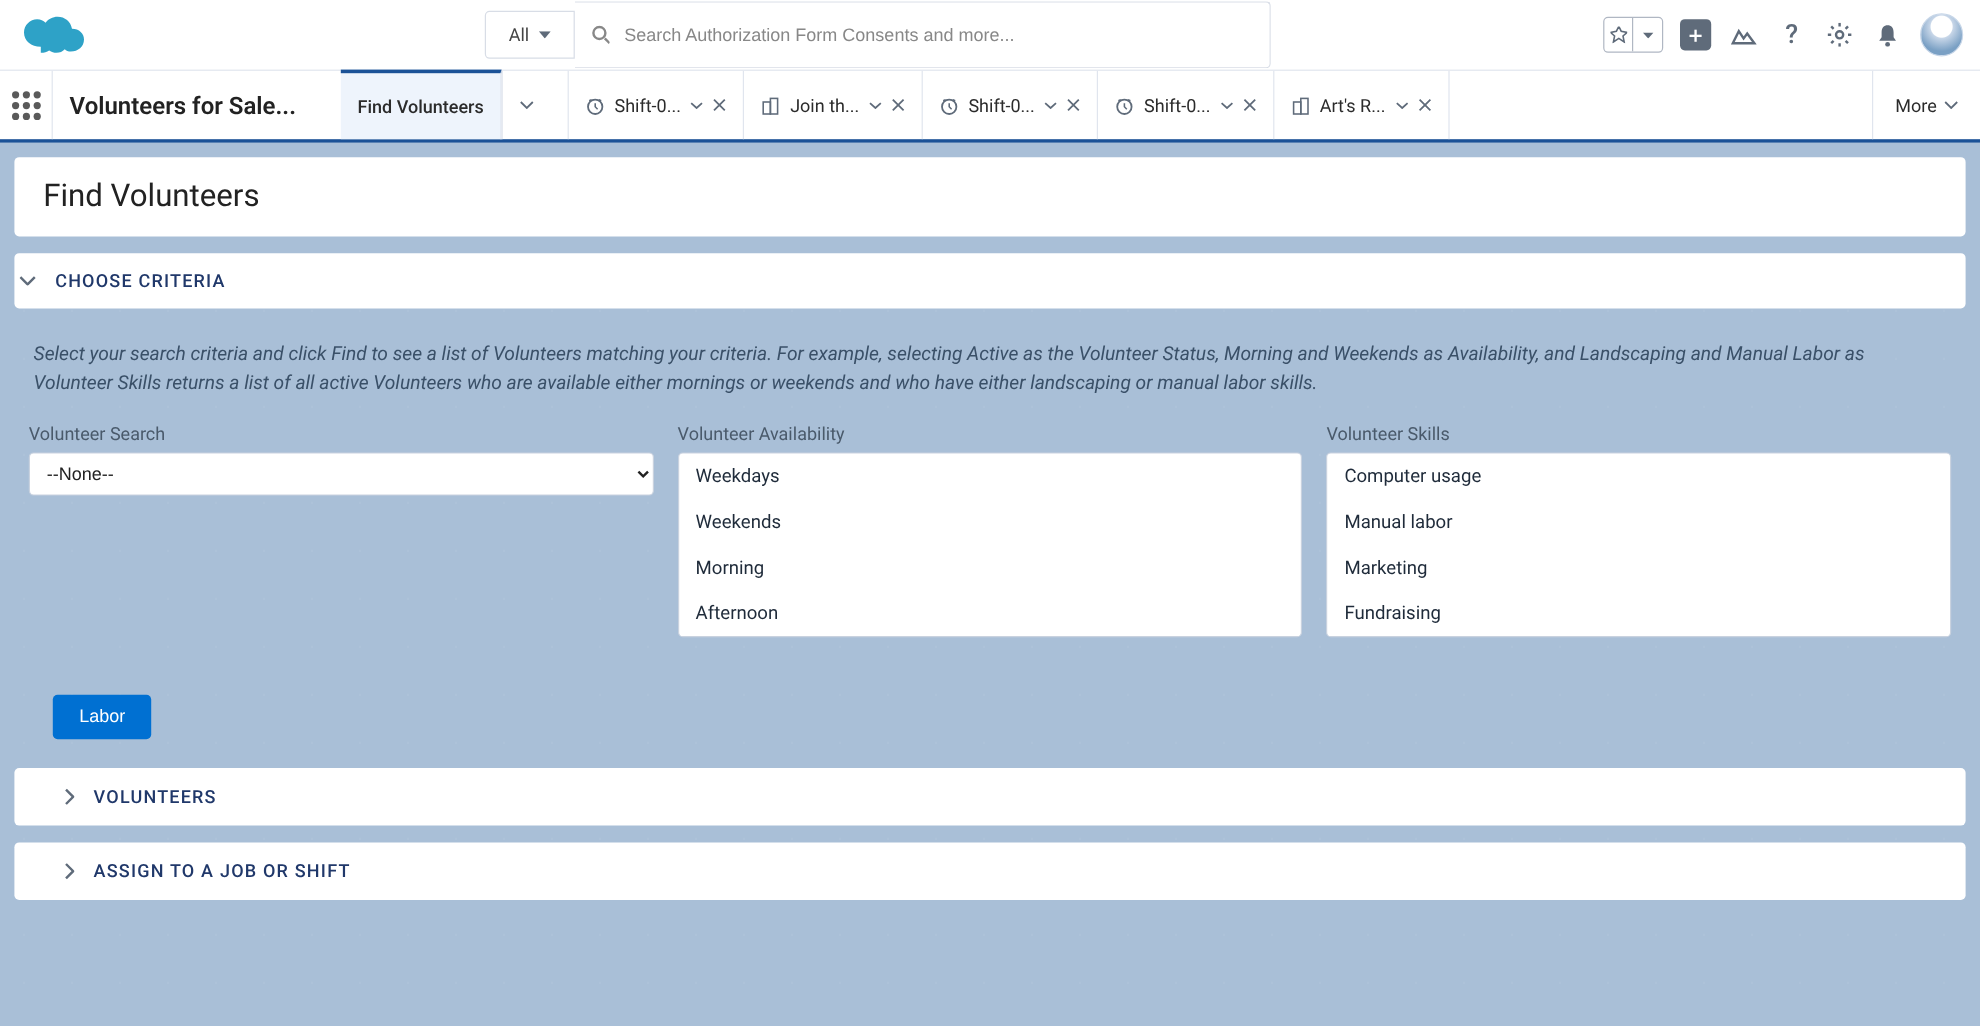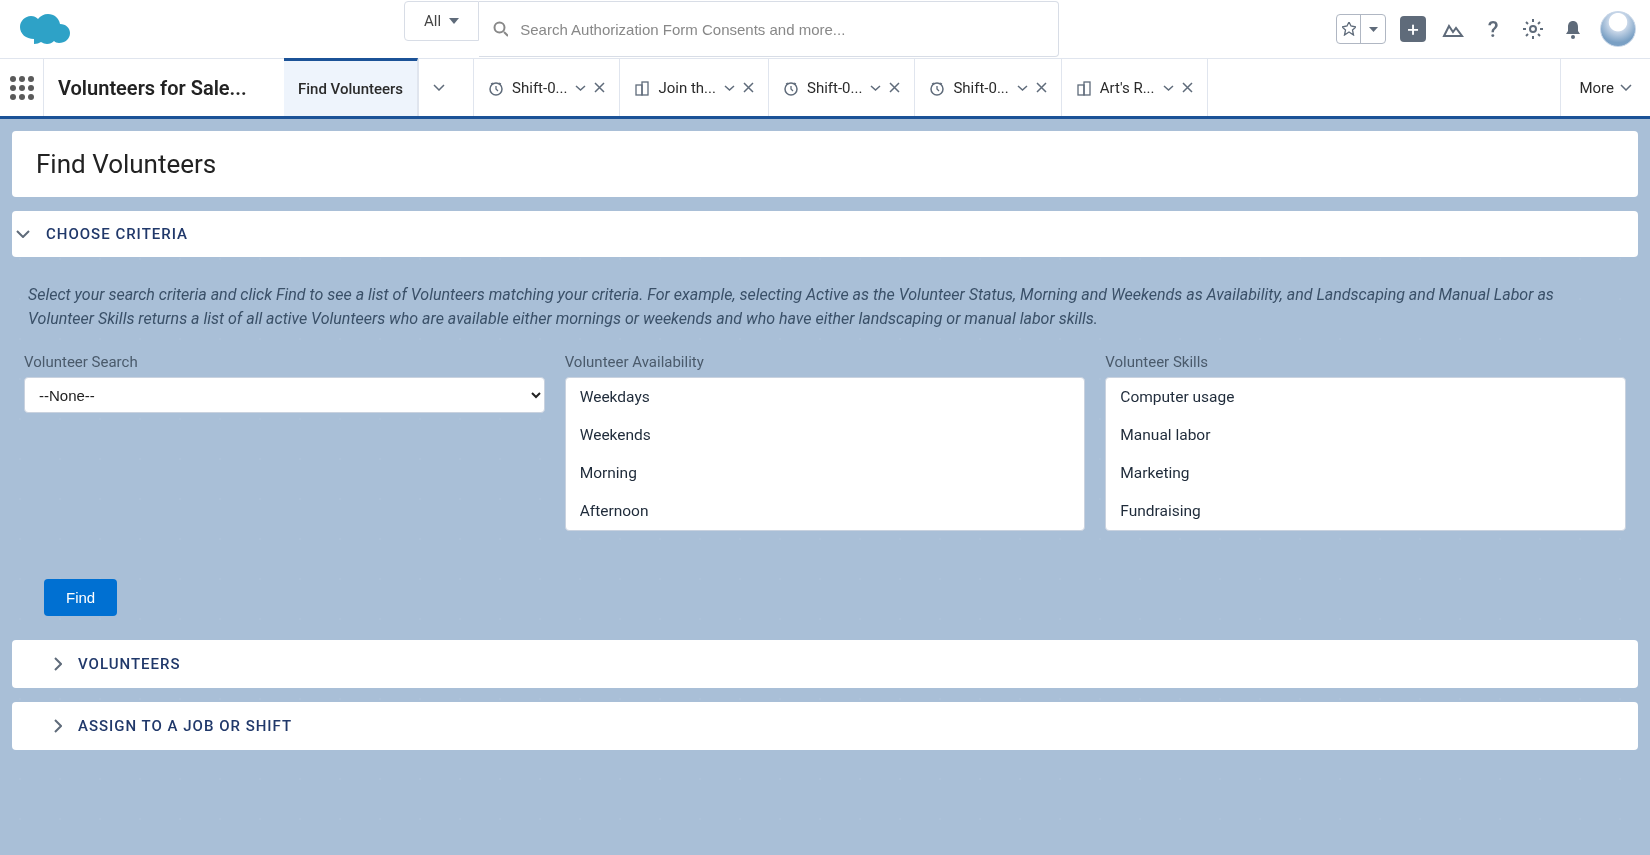--- a/index.html
+++ b/index.html
@@ -14,21 +14,21 @@
   
   .global-header {
     height: 58px;
     display: flex;
     align-items: center;
     padding: 0 14px;
   }
   .cloud-logo { width: 60px; height: 40px; margin-right: 20px; }
   .search-wrap {
     display: flex;
-    align-items: flex-start;
+    align-items: center;
     margin-left: 310px;
   }
   .scope-btn {
     height: 40px;
     width: 75px;
     border: 1px solid #d8dde6;
     border-radius: 4px 0 0 4px;
     background: #fff;
     display: flex;
     align-items: center;
@@ -457,21 +457,21 @@
         <label class="field-label">Volunteer Skills</label>
         <div class="list-box">
           <div class="opt">Computer usage</div>
           <div class="opt">Manual labor</div>
           <div class="opt">Marketing</div>
           <div class="opt">Fundraising</div>
         </div>
       </div>
     </div>
 
-    <button class="find-btn">Find</button>
+    <button class="find-btn">Labor</button>
   </div>
 
   <div class="collapsed-section">
     <div class="section-head">
       <svg class="chev" width="8" height="14">
           <path d="M1 1l6 6-6 6" fill="none" stroke="#5f6b7a" stroke-width="2"></path>
         </svg>
       <span>VOLUNTEERS</span>
     </div>
   </div>

